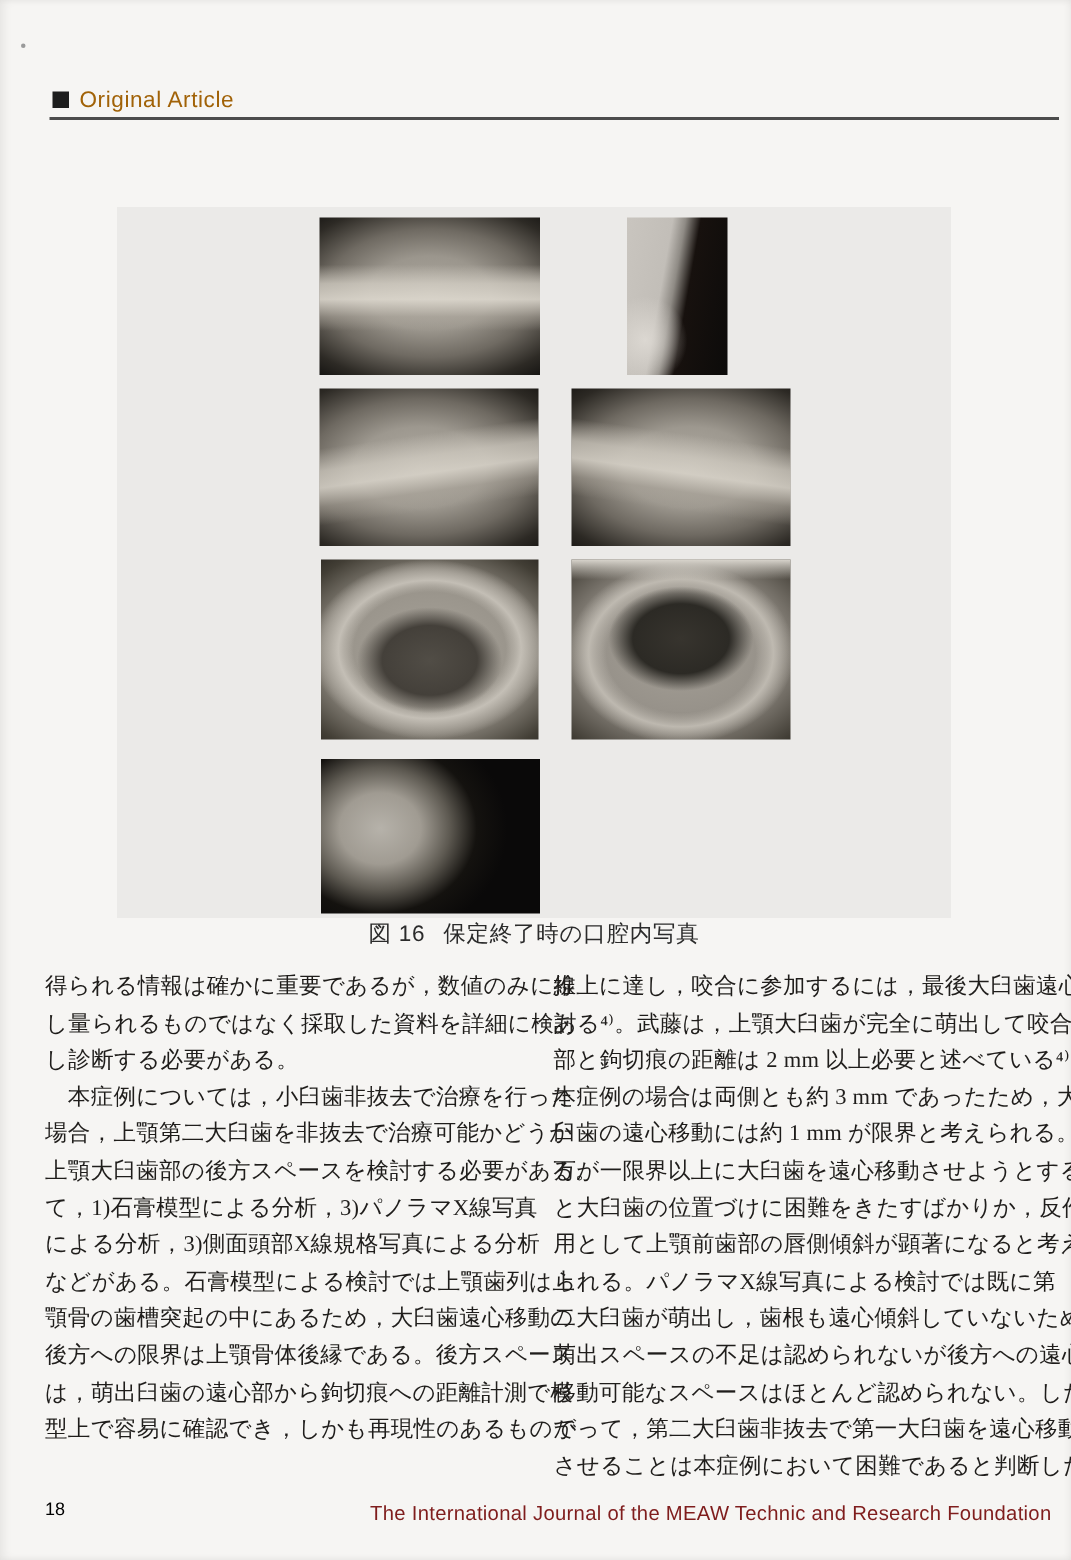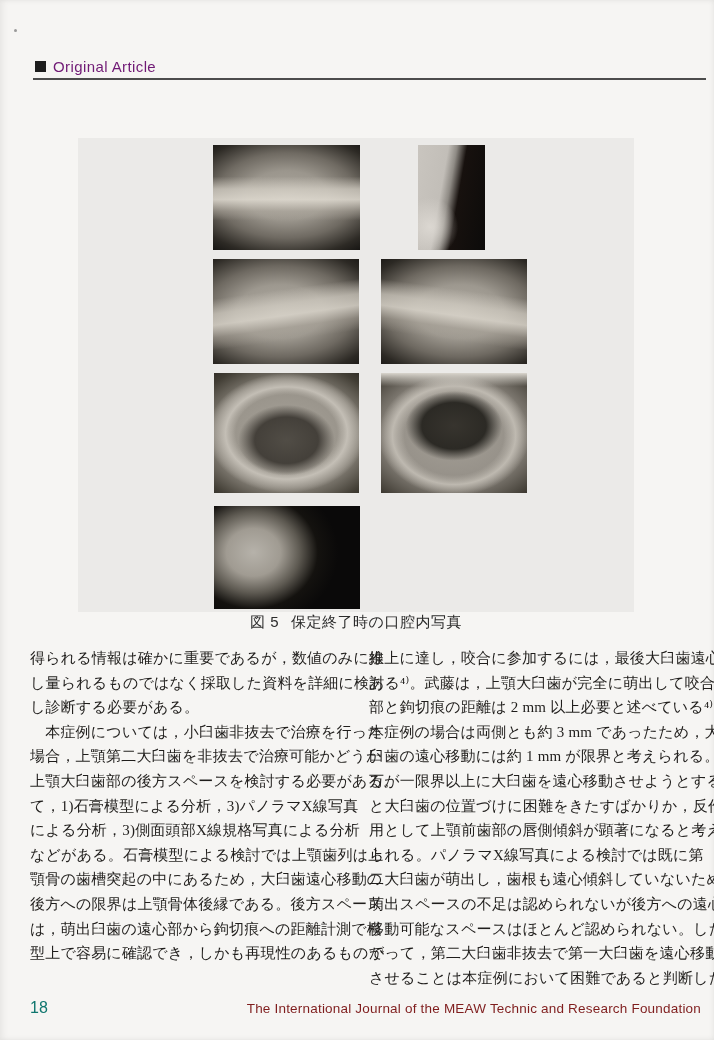--- a/index.html
+++ b/index.html
@@ -2,21 +2,21 @@
 <html><head>
 <meta charset="utf-8">
 <style>
   html,body{margin:0;padding:0;}
   body{background:#d8d8d8;font-family:"Liberation Sans",sans-serif;}
   .page{position:relative;width:714px;height:1040px;background:#f6f5f3;overflow:hidden;
         box-shadow:inset 3px 0 6px rgba(0,0,0,.06), inset -2px 0 4px rgba(0,0,0,.04);}
   
   .header{position:absolute;left:35px;top:58px;display:flex;align-items:center;gap:7px;}
   .hdr-square{width:11px;height:11px;background:#1d1d1d;display:inline-block;}
-  .hdr-label{font-size:15px;color:#701a75;letter-spacing:.4px;}
+  .hdr-label{font-size:15px;color:#a16207;letter-spacing:.4px;}
   .hdr-rule{position:absolute;left:33px;top:78px;width:673px;height:2px;background:#4c4c4c;}
   
   .fig-panel{position:absolute;left:78px;top:138px;width:556px;height:474px;background:#ebeae8;}
   .photo{position:absolute;}
   
   .p-frontal{left:135px;top:7px;width:147px;height:105px;
     background:
       linear-gradient(180deg, rgba(0,0,0,0) 30%, rgba(213,208,198,.75) 42%, rgba(224,219,209,.85) 52%, rgba(178,172,162,.5) 63%, rgba(0,0,0,0) 72%),
       radial-gradient(ellipse 92% 78% at 50% 48%, #aba69d 0%, #9b968d 30%, #6f6a62 52%, #2d2a25 74%, #131210 88%, #59564f 100%);}
   .p-profile{left:340px;top:7px;width:67px;height:105px;
@@ -59,21 +59,21 @@
   .fig-caption{position:absolute;left:78px;top:613px;width:556px;text-align:center;
     font-size:15px;color:#2b2b2b;letter-spacing:.5px;}
   .fig-caption .gap{display:inline-block;width:12px;}
   
   .col{position:absolute;top:646px;font-family:"Liberation Serif","DejaVu Serif",serif;
        font-size:15px;color:#1f1d1b;}
   .col .line{height:24.6px;line-height:24.6px;white-space:nowrap;letter-spacing:.2px;}
   .col-left{left:30px;width:328px;}
   .col-right{left:369px;width:330px;}
   
-  .footer-page{position:absolute;left:30px;top:999px;font-size:16px;color:#0f766e;}
+  .footer-page{position:absolute;left:30px;top:999px;font-size:12px;color:#000000;}
   .footer-journal{position:absolute;right:13px;top:1001px;font-size:13.5px;color:#7f1d1d;letter-spacing:.2px;}
   .speck{position:absolute;left:14px;top:29px;width:3px;height:3px;background:#9a9a9a;border-radius:50%;}
 </style>
 </head>
 <body>
 
 <div class="page">
 
   <div class="speck"></div>
 
@@ -88,21 +88,21 @@
     <div class="photo p-profile"></div>
     <div class="photo p-lat-right"></div>
     <div class="photo p-lat-left"></div>
     <div class="photo p-upper-occ"></div>
     <div class="photo p-lower-occ"></div>
     <div class="photo p-overjet"></div>
     <div class="photo p-closeup"></div>
   </div>
 
   <div class="fig-caption">
-    <span>図 5</span><span class="gap"></span><span>保定終了時の口腔内写真</span>
+    <span>図 16</span><span class="gap"></span><span>保定終了時の口腔内写真</span>
   </div>
 
   <div class="col col-left">
       <div class="line">得られる情報は確かに重要であるが，数値のみに推</div>
       <div class="line">し量られるものではなく採取した資料を詳細に検討</div>
       <div class="line">し診断する必要がある。</div>
       <div class="line">　本症例については，小臼歯非抜去で治療を行った</div>
       <div class="line">場合，上顎第二大臼歯を非抜去で治療可能かどうか</div>
       <div class="line">上顎大臼歯部の後方スペースを検討する必要がある。</div>
       <div class="line">て，1)石膏模型による分析，3)パノラマX線写真</div>

